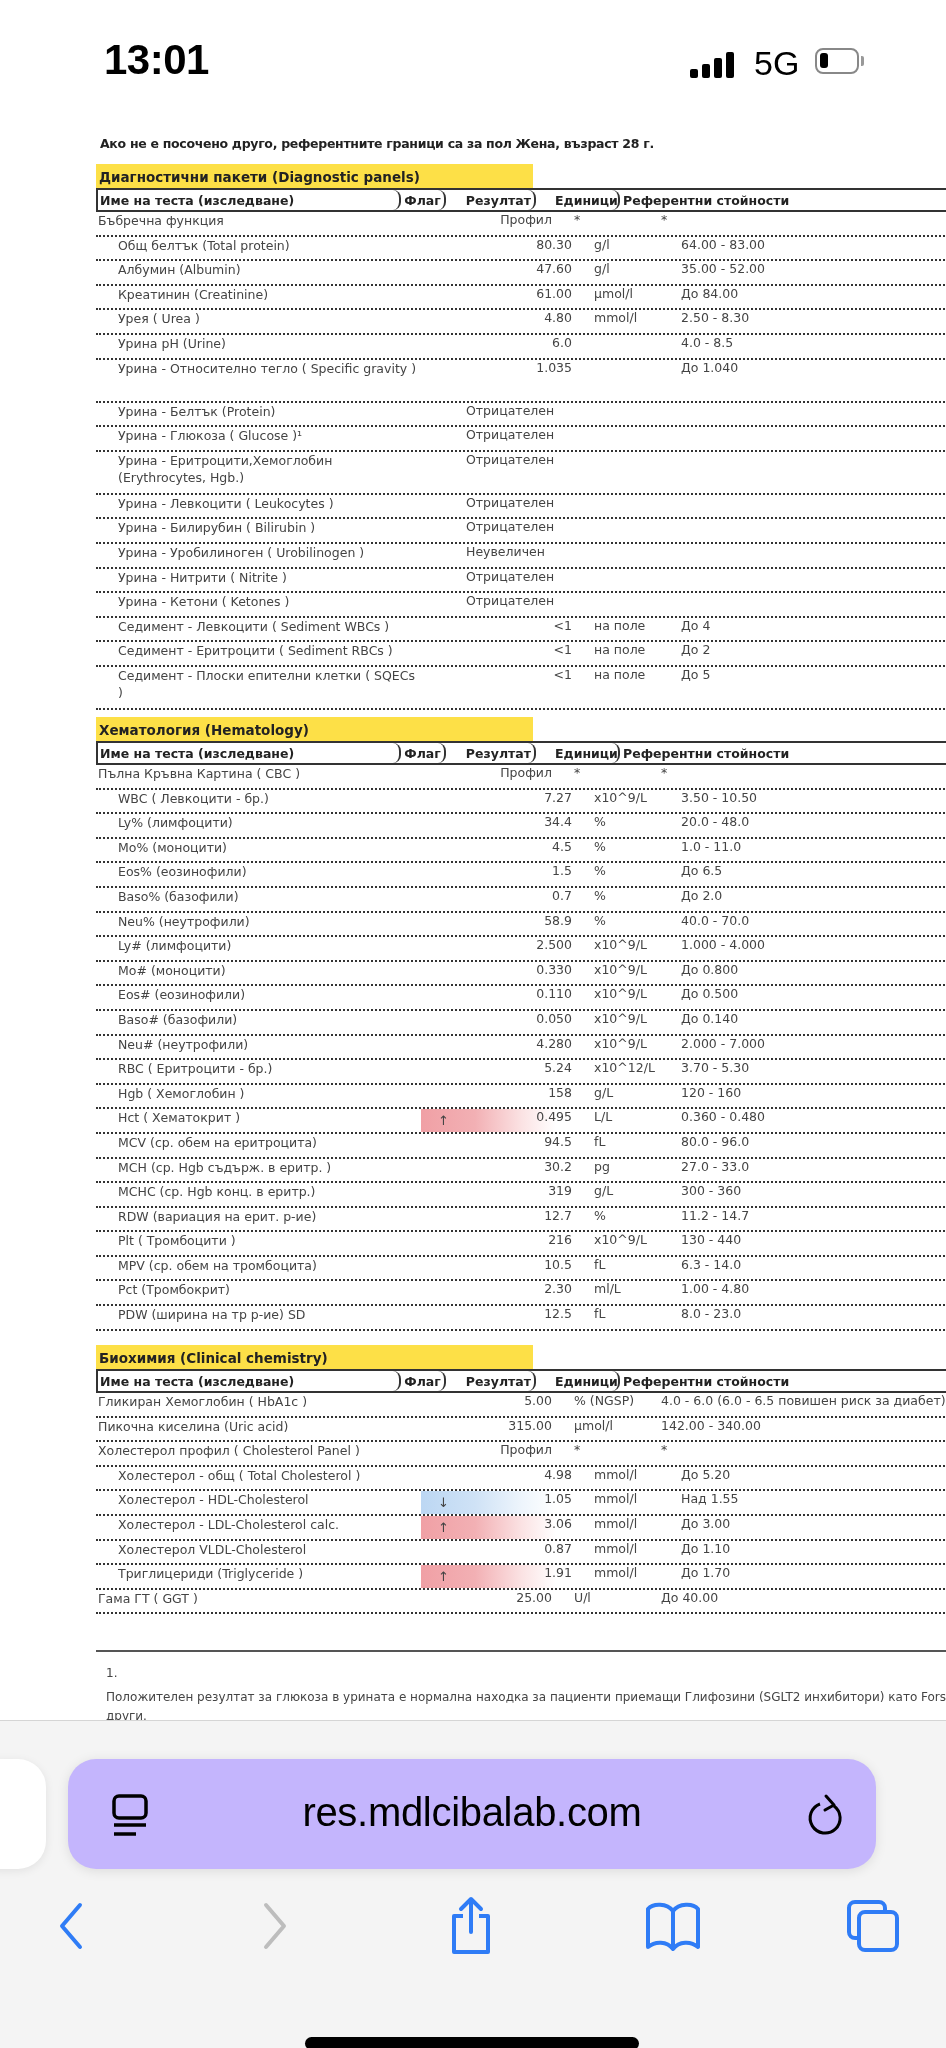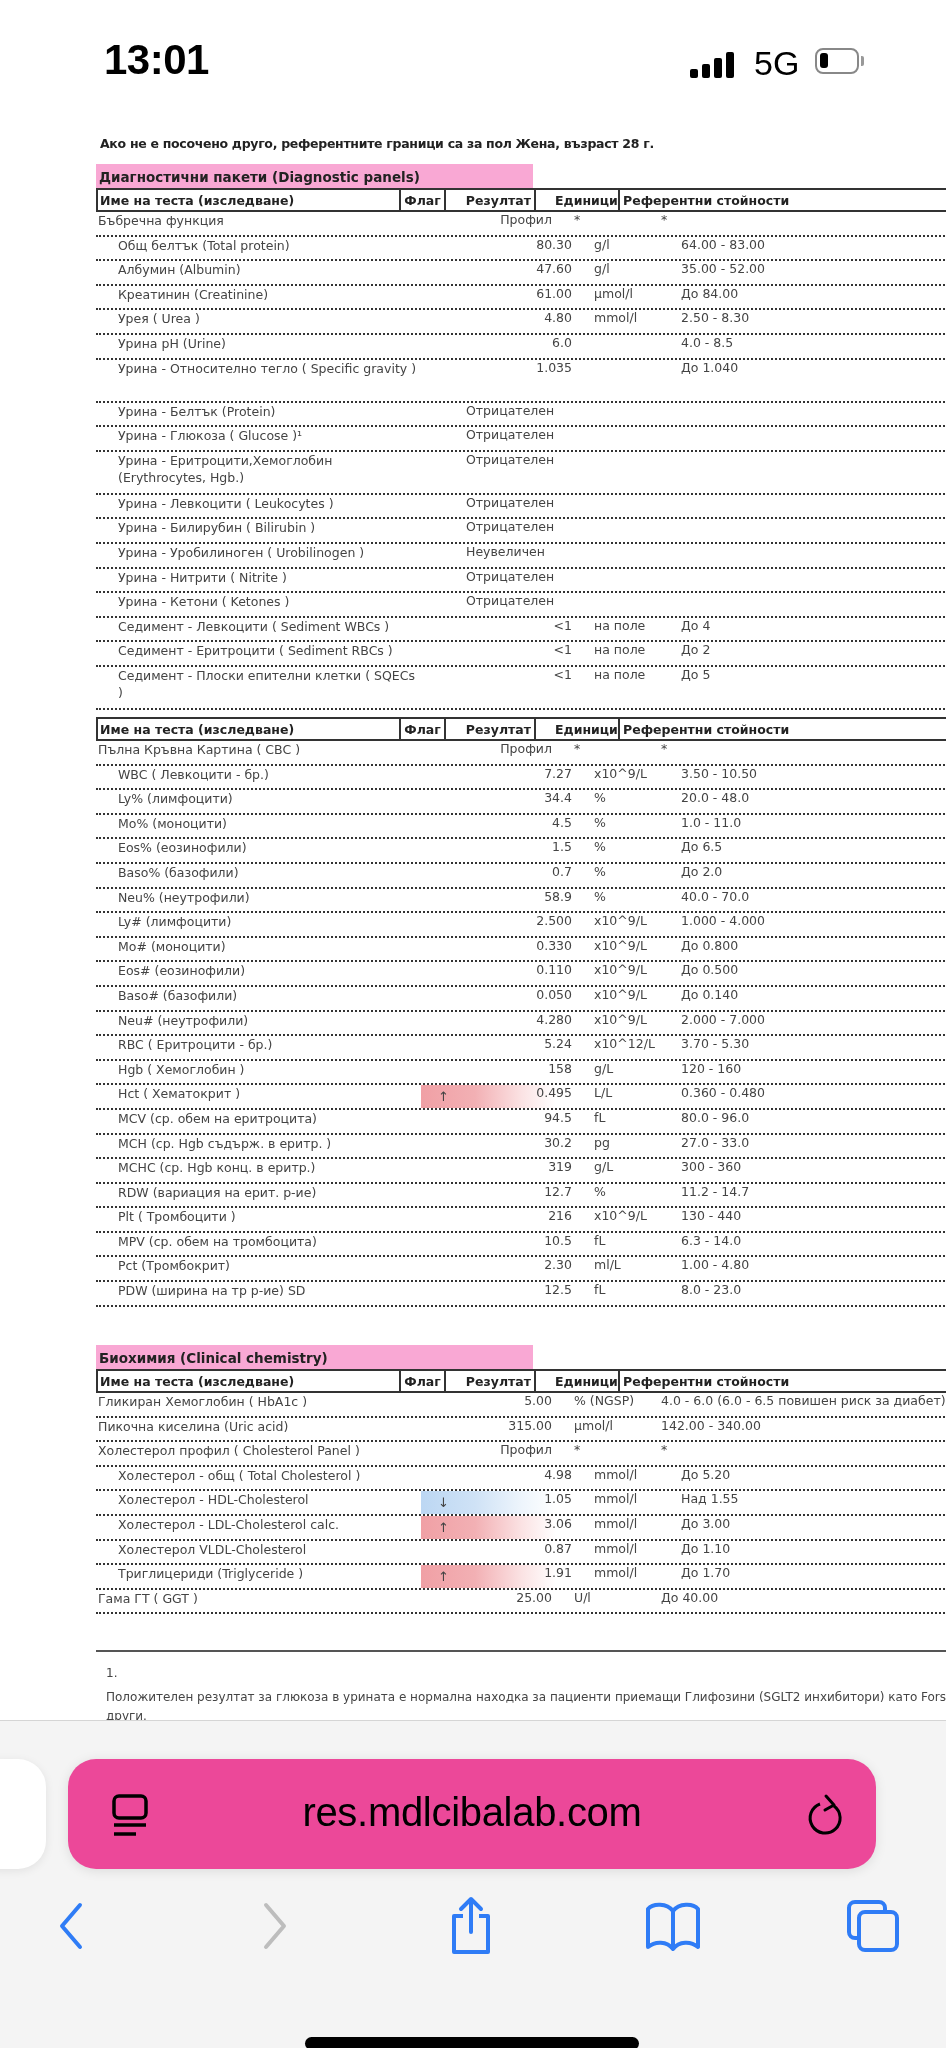--- a/index.html
+++ b/index.html
@@ -11,50 +11,50 @@
   .net{position:absolute;left:754px;top:44px;font-family:"Liberation Sans",sans-serif;font-size:34px;color:#000;}
   .battery{position:absolute;left:815px;top:48px;width:44px;height:26px;border:2.5px solid #888;border-radius:8px;box-sizing:border-box;}
   .battery .fill{position:absolute;left:3px;top:3px;width:8px;height:15px;background:#000;border-radius:3px;}
   .battery-tip{position:absolute;left:861px;top:56px;width:3px;height:10px;background:#999;border-radius:0 2px 2px 0;}
 
   .page{position:absolute;left:16px;top:120px;width:946px;height:1600px;margin-left:36px;}
   .page-edge{position:absolute;left:924px;top:12px;width:2px;height:1605px;background:#e4e4e4;}
   .notice{position:absolute;left:48px;top:16px;font-size:12.5px;font-weight:bold;color:#222;letter-spacing:-0.3px;}
 
   .section{position:absolute;left:44px;width:868px;}
-  .sec-title{background:#f9a8d4;width:437px;height:24px;line-height:26px;padding-left:3px;font-size:13.5px;font-weight:bold;color:#222;box-sizing:border-box;}
+  .sec-title{background:#fde047;width:437px;height:24px;line-height:26px;padding-left:3px;font-size:13.5px;font-weight:bold;color:#222;box-sizing:border-box;}
   .thead{display:flex;border:2px solid #333;height:24px;box-sizing:border-box;font-size:12.5px;font-weight:bold;color:#222;}
   .thead div{line-height:21px;box-sizing:border-box;}
   .c-name{width:303px;padding-left:2px;}
   .c-flag{width:45px;text-align:center;}
   .c-res{width:90px;text-align:right;padding-right:3px;padding-left:16px;}
   .c-unit{width:84px;padding-left:19px;}
   .c-ref{flex:1;padding-left:3px;}
-  .thead .c-name,.thead .c-flag,.thead .c-res,.thead .c-unit{border-right:2px solid #333;}
+  .thead .c-name,.thead .c-flag,.thead .c-res,.thead .c-unit{border-right:2px solid #333;border-radius:8px;}
   .row{display:flex;align-items:flex-start;border-bottom:2px dotted #333;font-size:12.5px;color:#444;box-sizing:border-box;min-height:24.6px;}
   .row.tall{min-height:43px;}
   .row .c-name{padding-left:2px;line-height:17px;}
   .row.sub .c-name{padding-left:22px;}
   .row .c-flag{align-self:stretch;display:flex;align-items:center;justify-content:center;position:relative;}
   .row .c-res{white-space:nowrap;}
   .row .c-res.qual{text-align:left;padding-left:0;overflow:visible;}
   .row .c-unit{white-space:nowrap;}
   .flag-up{background:linear-gradient(90deg,#f0a0a5 0%,#f2b0b4 40%,#fbe3e4 75%,rgba(255,255,255,0) 100%);}
   .flag-down{background:linear-gradient(90deg,#bcd7f3 0%,#cfe2f6 40%,#eef5fc 75%,rgba(255,255,255,0) 100%);}
   .flagcell{position:absolute;left:0;top:0;bottom:0;width:135px;}
   .flag-glyph{position:relative;z-index:1;font-size:13px;}
   .row .c-res span{position:relative;z-index:1;}
 
   .footnote-rule{position:absolute;left:44px;top:1530px;width:868px;height:2px;background:#555;}
   .fn-num{position:absolute;left:54px;top:1546px;font-size:12px;color:#444;}
   .fn-text{position:absolute;left:54px;top:1568px;width:890px;font-size:12px;color:#444;line-height:19px;}
 
   .browser{position:absolute;left:0;top:1720px;width:946px;height:328px;background:#f4f4f4;border-top:1px solid #d5d5d5;}
   .prev-tab{position:absolute;left:-30px;top:38px;width:76px;height:110px;background:#fff;border-radius:28px;box-shadow:0 2px 10px rgba(0,0,0,0.08);}
-  .urlbar{position:absolute;left:68px;top:38px;width:808px;height:110px;background:#ec4899;border-radius:28px;box-shadow:0 2px 12px rgba(0,0,0,0.10);}
+  .urlbar{position:absolute;left:68px;top:38px;width:808px;height:110px;background:#c4b5fd;border-radius:28px;box-shadow:0 2px 12px rgba(0,0,0,0.10);}
   .url-text{position:absolute;left:0;right:0;top:31px;text-align:center;font-family:"Liberation Sans",sans-serif;font-size:40px;color:#000;letter-spacing:-0.3px;}
   .reader-icon{position:absolute;left:42px;top:33px;width:40px;height:46px;}
   .reload-icon{position:absolute;left:738px;top:33px;width:40px;height:46px;}
   .toolbar{position:absolute;left:0;top:170px;width:946px;height:70px;}
   .tb-btn{position:absolute;top:0;width:70px;height:70px;display:flex;align-items:center;justify-content:center;}
   .home-indicator{position:absolute;left:305px;top:316px;width:334px;height:13px;background:#000;border-radius:7px;}
 </style>
 </head>
 <body>
 
@@ -207,20 +207,21 @@
     </div>
       <div class="row sub tall">
       <div class="c-name">Седимент - Плоски епителни клетки ( SQECs )</div>
       <div class="c-flag"></div>
       <div class="c-res"><span>&lt;1</span></div>
       <div class="c-unit">на поле</div>
       <div class="c-ref">До 5</div>
     </div>
     </div>
   <div class="section" id="sec1" style="top:597px">
+      <div class="sec-title">Хематология (Hematology)</div>
       <div class="thead">
     <div class="c-name">Име на теста (изследване)</div>
     <div class="c-flag">Флаг</div>
     <div class="c-res">Резултат</div>
     <div class="c-unit">Единици</div>
     <div class="c-ref">Референтни стойности</div>
   </div>
       <div class="row">
       <div class="c-name">Пълна Кръвна Картина ( CBC )</div>
       <div class="c-flag"></div>

